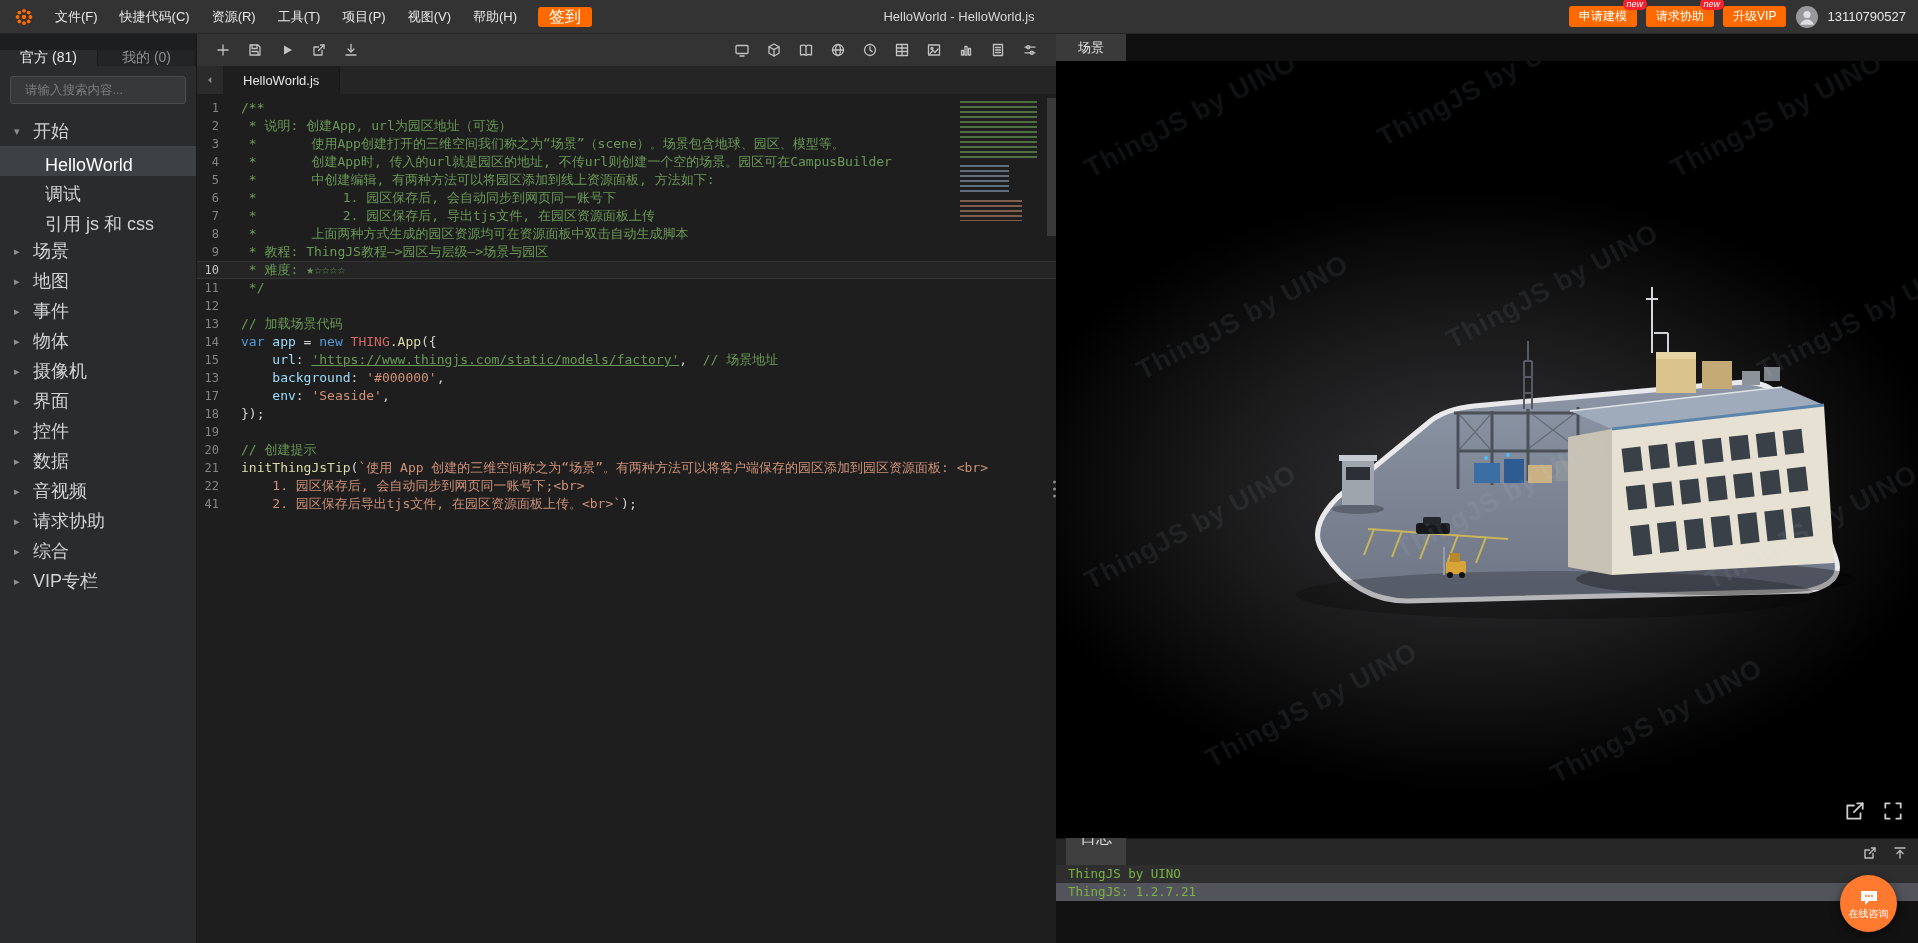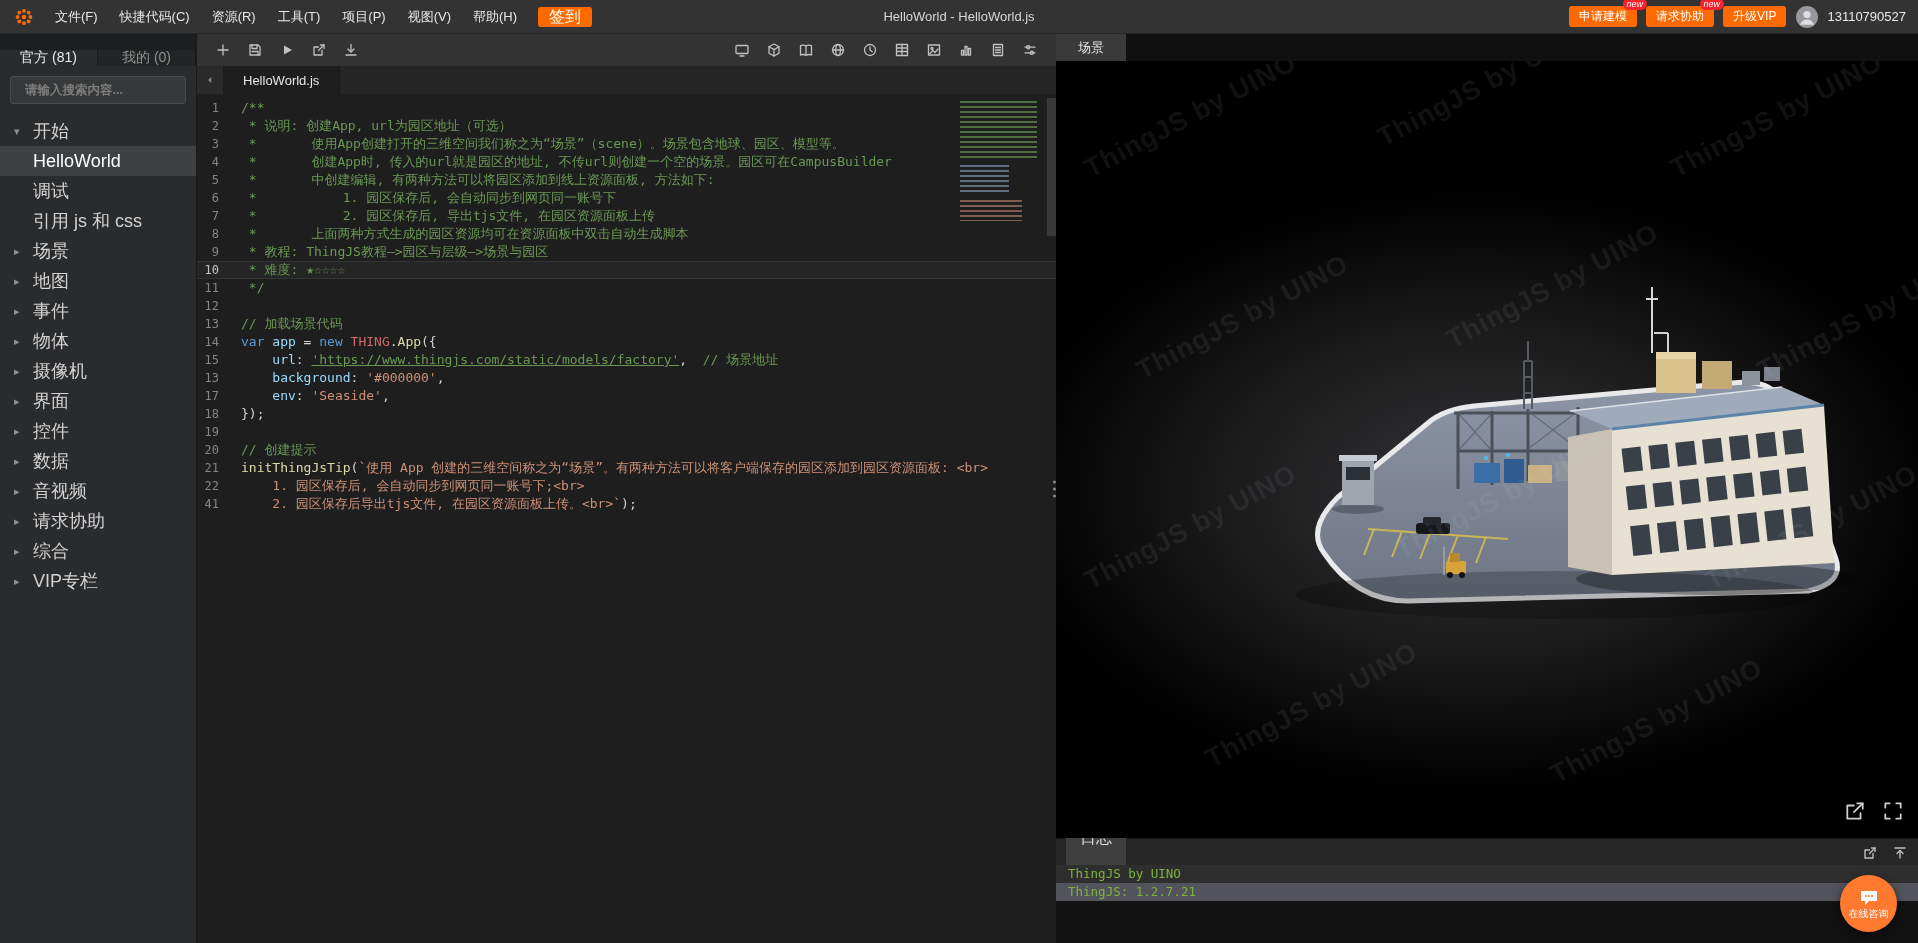--- a/index.html
+++ b/index.html
@@ -28,27 +28,27 @@
 
   
   .sidebar { width:197px; flex:none; background:#2a2b2d; display:flex; flex-direction:column;
     border-right:1px solid #1a1a1a; }
   .side-tabs { height:32px; display:flex; background:#1d1e20; flex:none; }
   .side-tab { flex:1; display:flex; align-items:center; justify-content:center; font-size:14px;
     color:#8f8f8f; background:#232425; border-right:1px solid #1a1a1a; cursor:pointer;margin-top:16px; }
   .side-tab.active { background:#2a2b2d; color:#e9e9e9; }
   .search-box { margin:10px; height:28px; background:#37383a; border:1px solid #4a4b4d;
     border-radius:3px; display:flex; align-items:center; padding:0 8px; gap:6px; flex:none; }
-  .search-box input { flex:1; background:transparent; border:none; outline:none; color:#c5c5c5; font-size:12.5px;font-weight:bold; }
+  .search-box input { flex:1; background:transparent; border:none; outline:none; color:#c5c5c5; font-size:12.5px; }
   .search-box input::placeholder { color:#7d7d7d; }
   .tree { flex:1; overflow:hidden; padding-top:2px; }
   .tree-row { height:30px; display:flex; align-items:center; padding-left:14px; gap:7px; cursor:pointer; }
   .tree-row .caret { width:12px; color:#909090; font-size:11px; flex:none; }
   .tree-row .lbl { font-size:18px; color:#d2d2d2; white-space:nowrap; }
-  .tree-row.child { padding-left:33px; }
+  .tree-row.child { padding-left:45px;align-items:flex-end; }
   .tree-row.selected { background:#3e4143; }
   .tree-row.selected .lbl { color:#ffffff; }
 
   
   .editor { width:859px; flex:none; display:flex; flex-direction:column; background:#1e1e1e; position:relative; }
   .ed-toolbar { height:32px; background:#333333; display:flex; align-items:center; padding:0 10px; flex:none; }
   .tool-btn { width:32px; height:32px; display:flex; align-items:center; justify-content:center;
     color:#c2c2c2; cursor:pointer; flex:none; }
   .tool-btn svg { stroke:currentColor; fill:none; stroke-width:1.3; stroke-linecap:round; stroke-linejoin:round; }
   .ed-toolbar .spacer { flex:1; }

